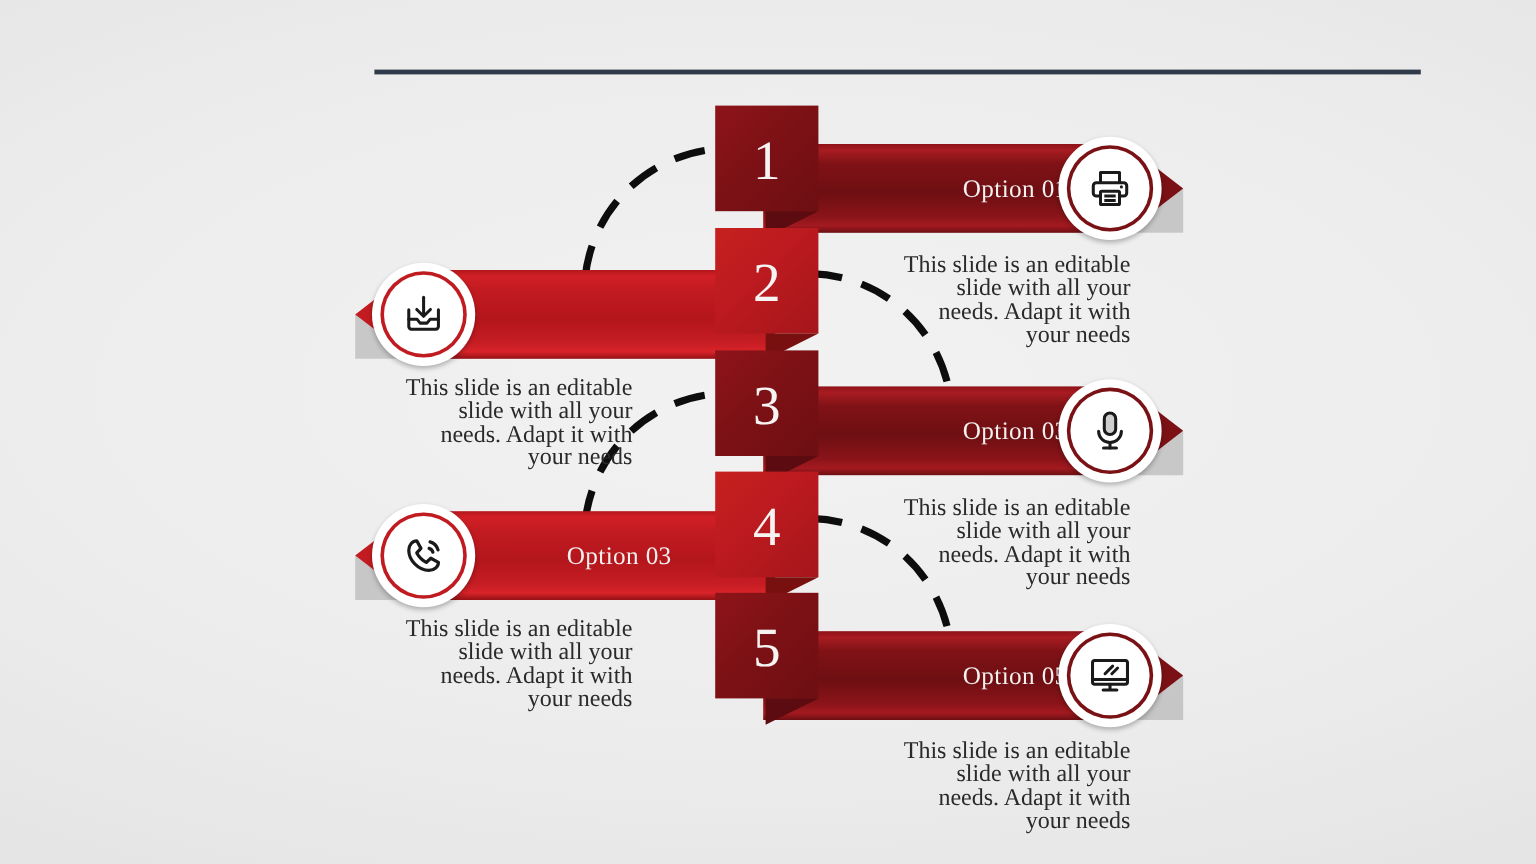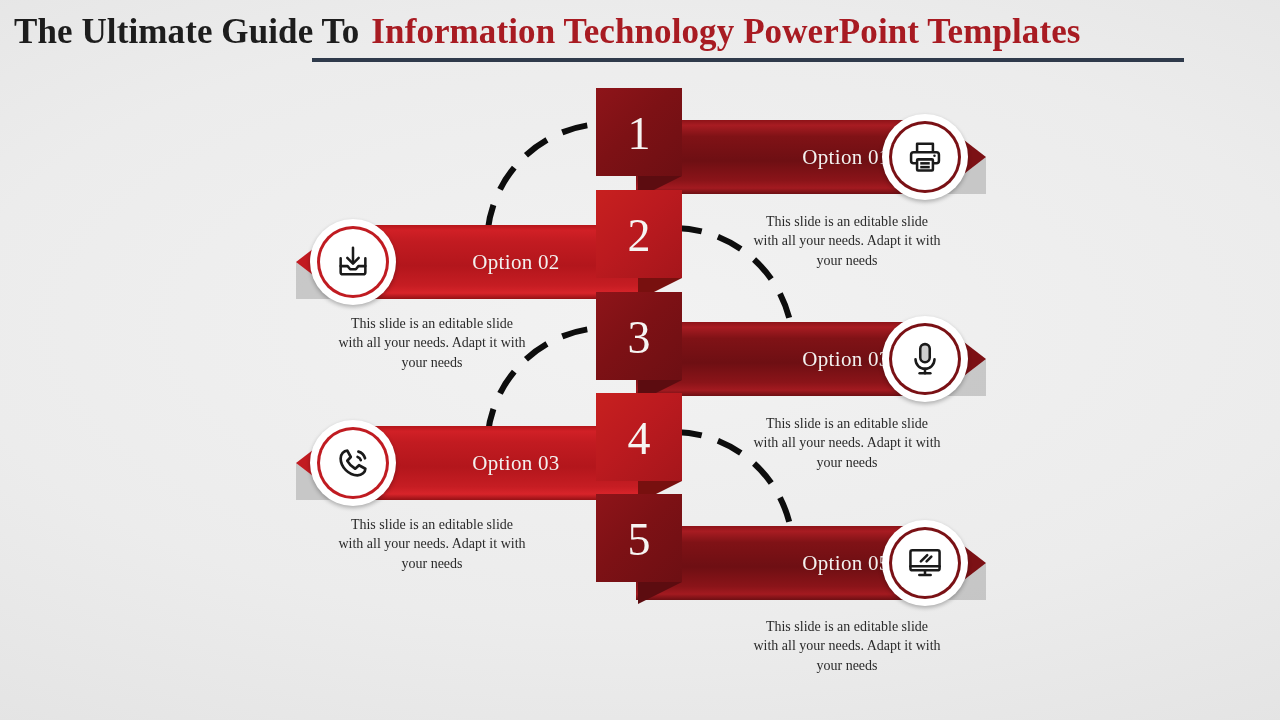--- a/index.html
+++ b/index.html
@@ -214,35 +214,32 @@
     border-bottom: 22px solid transparent;
   }
   .numtile.bright .fold {
     border-left-color: #78100f;
   }
 
   
   .desc {
     position: absolute;
     width: 190px;
-    font-size: 14px;
+    font-size: 20px;
     line-height: 19.4px;
     color: #2a2a2a;
-    text-align: center;
+    text-align: right;
   }
 </style>
 </head>
 <body>
 
 <div id="slide">
 
   <div id="title-area">
-    <div id="title-line">
-      <span class="title-prefix">The Ultimate Guide To</span><span class="title-accent">Information Technology PowerPoint Templates</span>
-    </div>
     <div id="title-underline"></div>
   </div>
 
   <svg id="arcs" viewBox="0 0 1280 720">
     <path d="M 630 126 A 120 120 0 0 0 487 247" fill="none" stroke="#0d0d0d" stroke-width="6" stroke-dasharray="26 17" stroke-linecap="butt"></path>
     <path d="M 676 228 A 120 120 0 0 1 793 350" fill="none" stroke="#0d0d0d" stroke-width="6" stroke-dasharray="26 17" stroke-linecap="butt"></path>
     <path d="M 630 330 A 120 120 0 0 0 487 451" fill="none" stroke="#0d0d0d" stroke-width="6" stroke-dasharray="26 17" stroke-linecap="butt"></path>
     <path d="M 676 432 A 120 120 0 0 1 793 554" fill="none" stroke="#0d0d0d" stroke-width="6" stroke-dasharray="26 17" stroke-linecap="butt"></path>
   </svg>
 
@@ -262,21 +259,20 @@
           <circle cx="18" cy="11.2" r=".8" fill="#1a1a1a" stroke="none"></circle>
         </svg>
       </div>
     </div>
   </div>
 
   <div class="banner left" style="left:296px; top:225px;">
     <div class="body"></div>
     <div class="tip"></div>
     <div class="tipshade"></div>
-    <div class="label">Option 02</div>
     <div class="medallion bright">
       <div class="ring">
         <svg width="38" height="38" viewBox="0 0 24 24" fill="none" stroke="#1a1a1a" stroke-width="1.6" stroke-linecap="round" stroke-linejoin="round">
           <line x1="12" y1="3" x2="12" y2="12.6"></line>
           <polyline points="8.4,9.4 12,13 15.6,9.4"></polyline>
           <path d="M4.2 9.6 L4.2 18.4 A1.4 1.4 0 0 0 5.6 19.8 L18.4 19.8 A1.4 1.4 0 0 0 19.8 18.4 L19.8 9.6"></path>
           <path d="M4.2 14.6 L8.6 14.6 L10.2 16.6 L13.8 16.6 L15.4 14.6 L19.8 14.6"></path>
         </svg>
       </div>
     </div>

